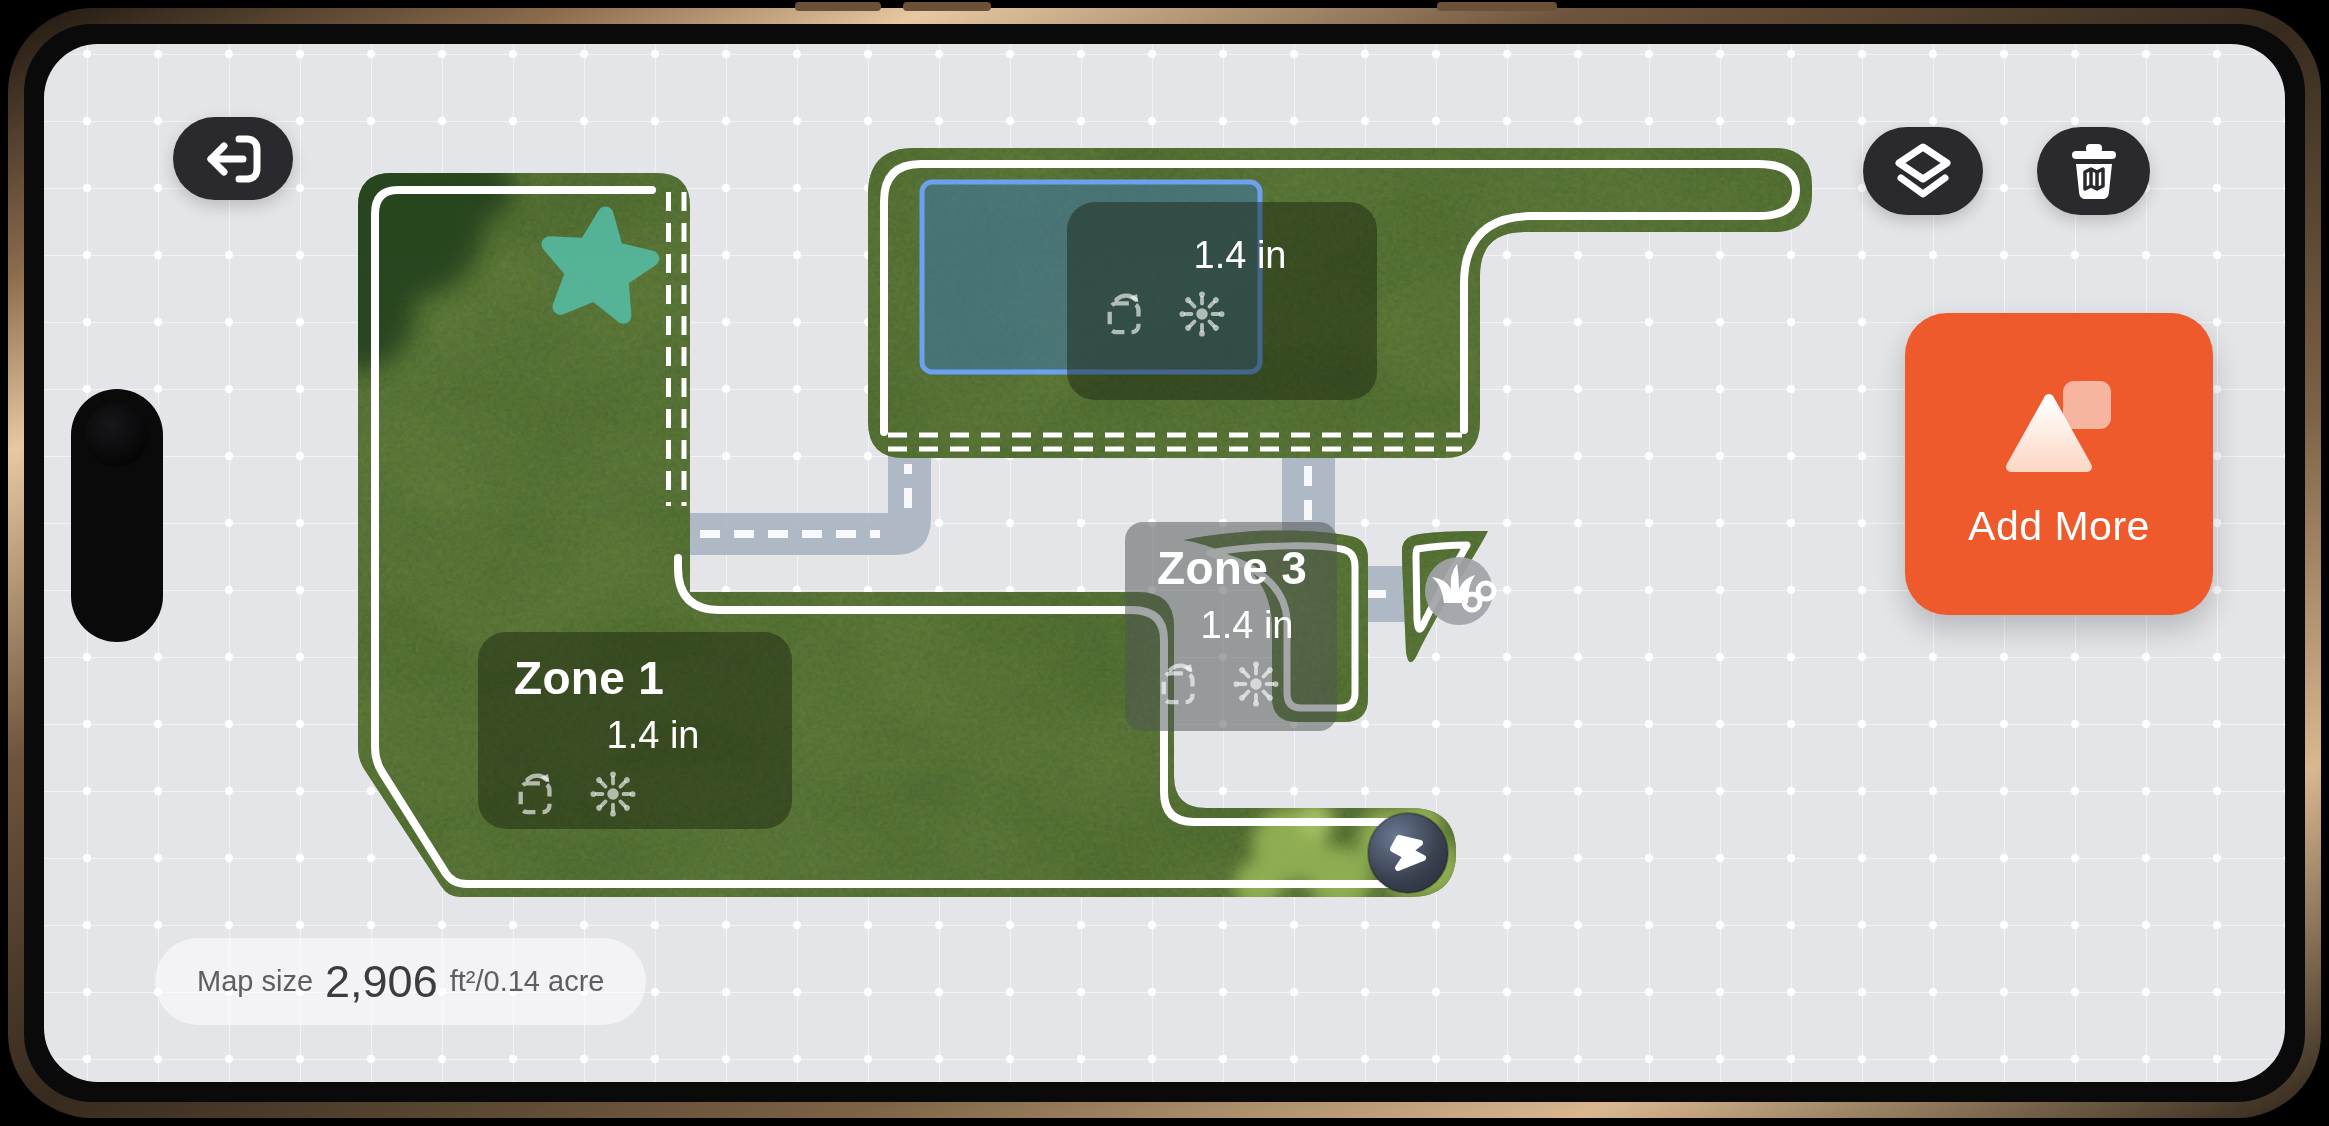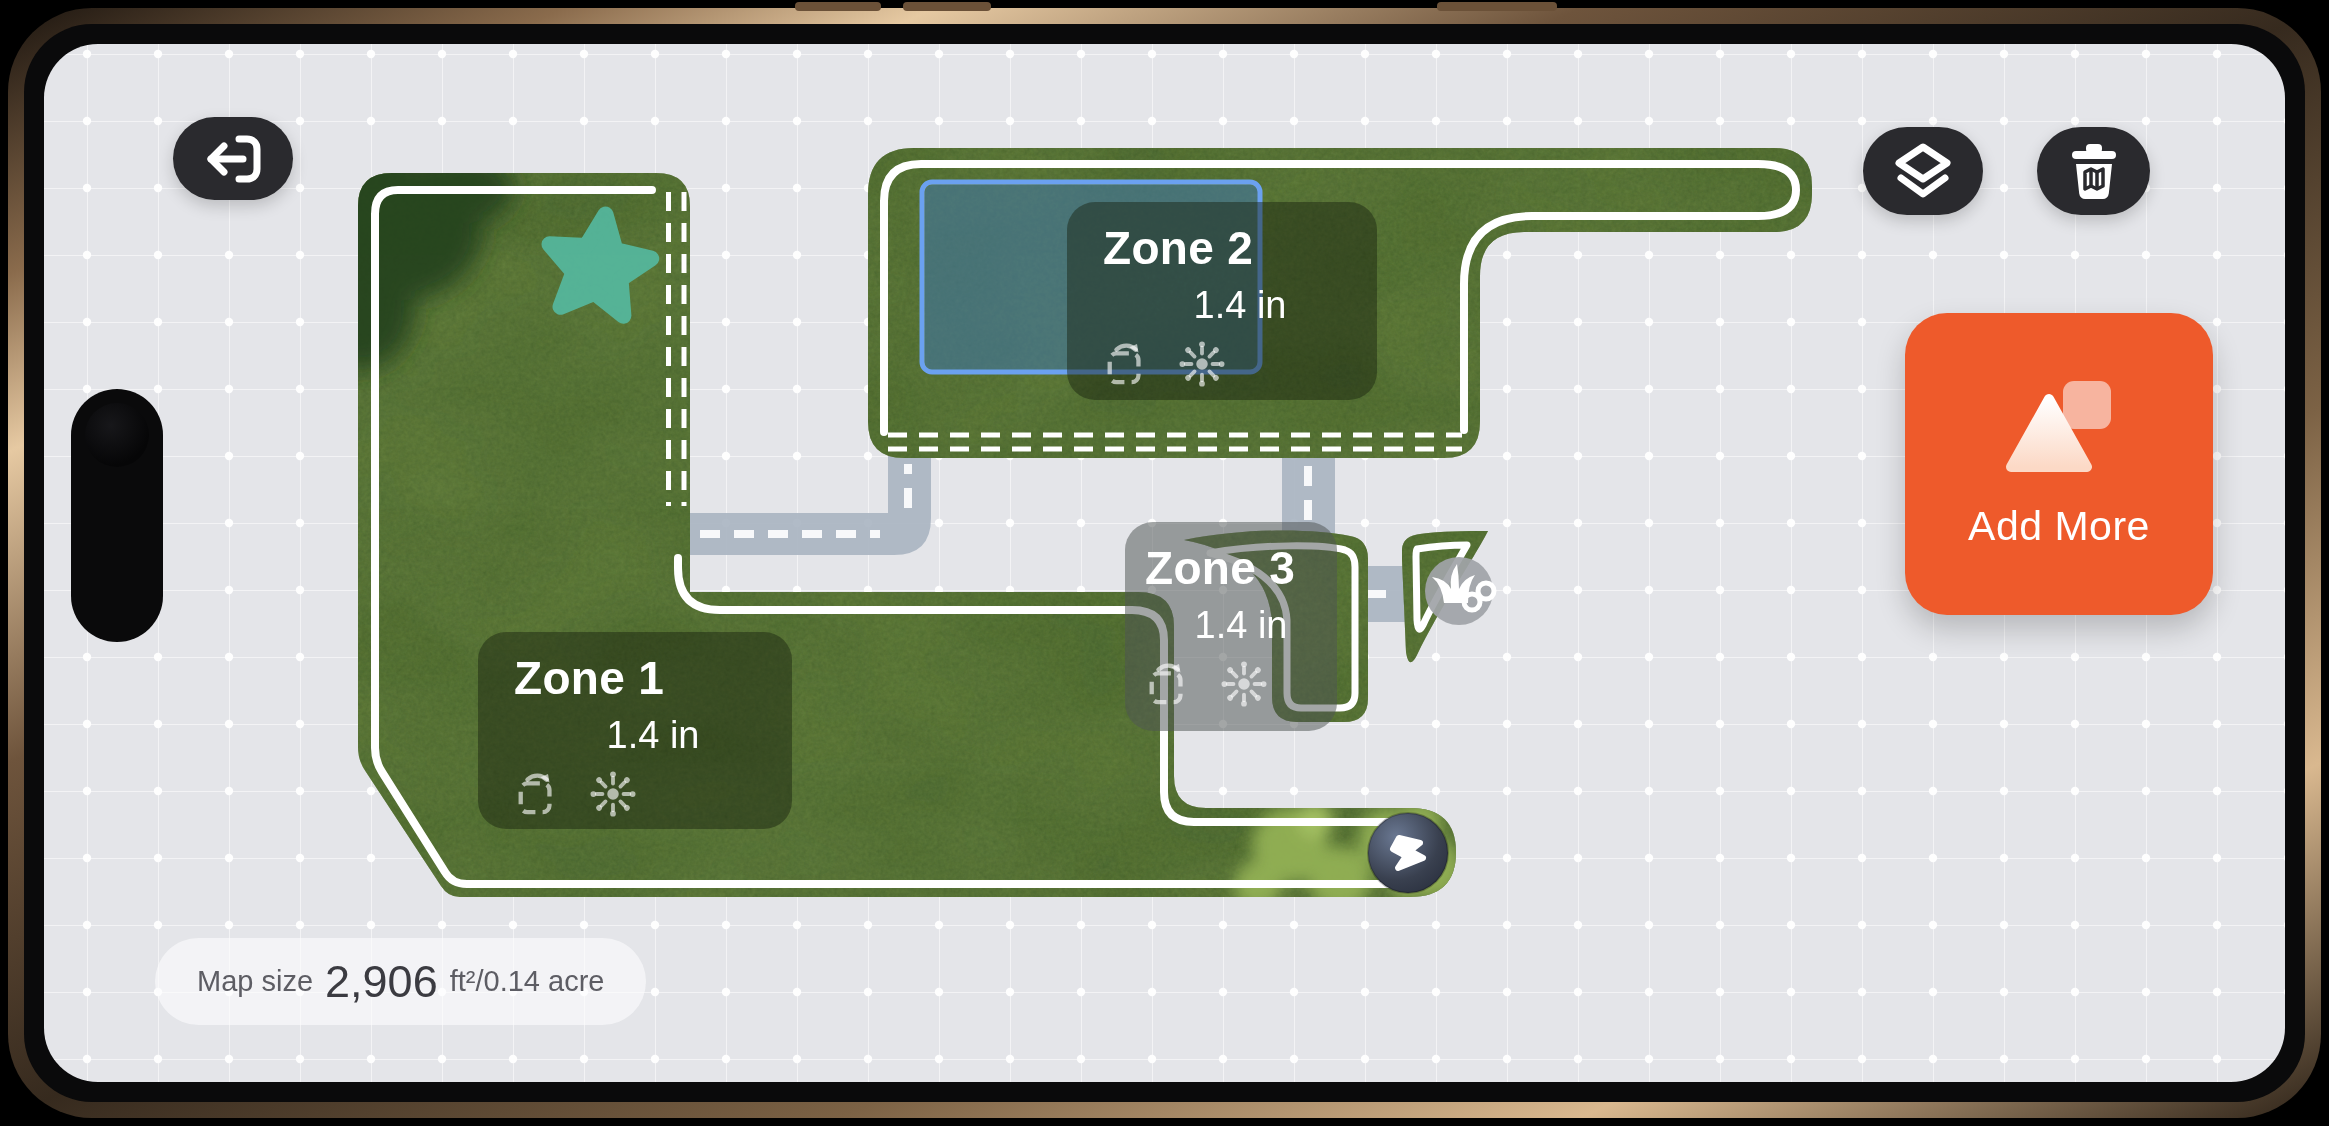--- a/index.html
+++ b/index.html
@@ -18,21 +18,21 @@
   .btn-trash{left:2037px;top:127px;width:113px;height:88px;}
   .big-btn{border-radius:42px;display:flex;flex-direction:column;align-items:center;justify-content:center;
            color:#fff;box-shadow:0 14px 30px rgba(0,0,0,.20);cursor:pointer;}
   .btn-add{left:1905px;top:313px;width:308px;height:302px;background:#EE5A2B;}
   .btn-edit{left:1905px;top:645px;width:308px;height:302px;background:#232327;}
   .big-btn .lbl{font-size:41px;margin-top:20px;font-weight:400;letter-spacing:.5px;}
   
   .zone-card{border-radius:28px;background:rgba(22,32,14,.45);color:#fff;padding:22px 0 0 36px;}
   .zc1{left:478px;top:632px;width:314px;height:197px;padding-left:36px;}
   .zc2{left:1067px;top:202px;width:310px;height:198px;}
-  .zc3{left:1125px;top:522px;width:212px;height:209px;background:rgba(78,84,84,.52);padding-left:20px;}
+  .zc3{left:1125px;top:522px;width:212px;height:209px;background:rgba(78,84,84,.52);padding-left:32px;border-radius:18px;}
   .zc-title{font-size:46px;font-weight:700;letter-spacing:.3px;line-height:1.08;}
   .zc-sub{font-size:38px;font-weight:400;margin-top:10px;text-align:center;}
   .zc-icons{display:flex;gap:30px;margin-top:14px;color:rgba(255,255,255,.62);}
   
   .map-pill{left:155px;top:938px;height:87px;border-radius:44px;background:rgba(252,252,254,.62);
             display:flex;align-items:center;padding:0 42px;white-space:nowrap;}
   .mp-label,.mp-units{font-size:29px;color:#5d5d64;}
   .mp-area{font-size:45px;font-weight:400;color:#3b3b41;margin:0 12px;}
 </style>
 </head>
@@ -278,21 +278,20 @@
           <g transform="rotate(315 24 24)">
               <line x1="24" y1="13" x2="24" y2="7"></line>
               <circle cx="24" cy="3.5" r="3" fill="currentColor" stroke="none"></circle>
             </g>
         </g>
       </svg>
     </div>
   </div>
 
   <div class="ov zone-card zc2">
-    <div class="zc-title">Zone 2</div>
     <div class="zc-sub">1.4 in</div>
     <div class="zc-icons">
       <svg width="46" height="46" viewBox="0 0 48 48">
         <rect x="7" y="13" width="30" height="30" rx="7" fill="none" stroke="currentColor" stroke-width="4.5" stroke-dasharray="13 7.5"></rect>
         <path d="M14 9c7-6 15-5 20 0" fill="none" stroke="currentColor" stroke-width="4.5" stroke-linecap="round"></path>
         <path d="M37 12l-1.5-9-8 3.5z" fill="currentColor"></path>
       </svg>
       <svg width="46" height="46" viewBox="0 0 48 48">
         <circle cx="24" cy="24" r="6" fill="currentColor"></circle>
         <g stroke="currentColor" stroke-width="4" stroke-linecap="round">

